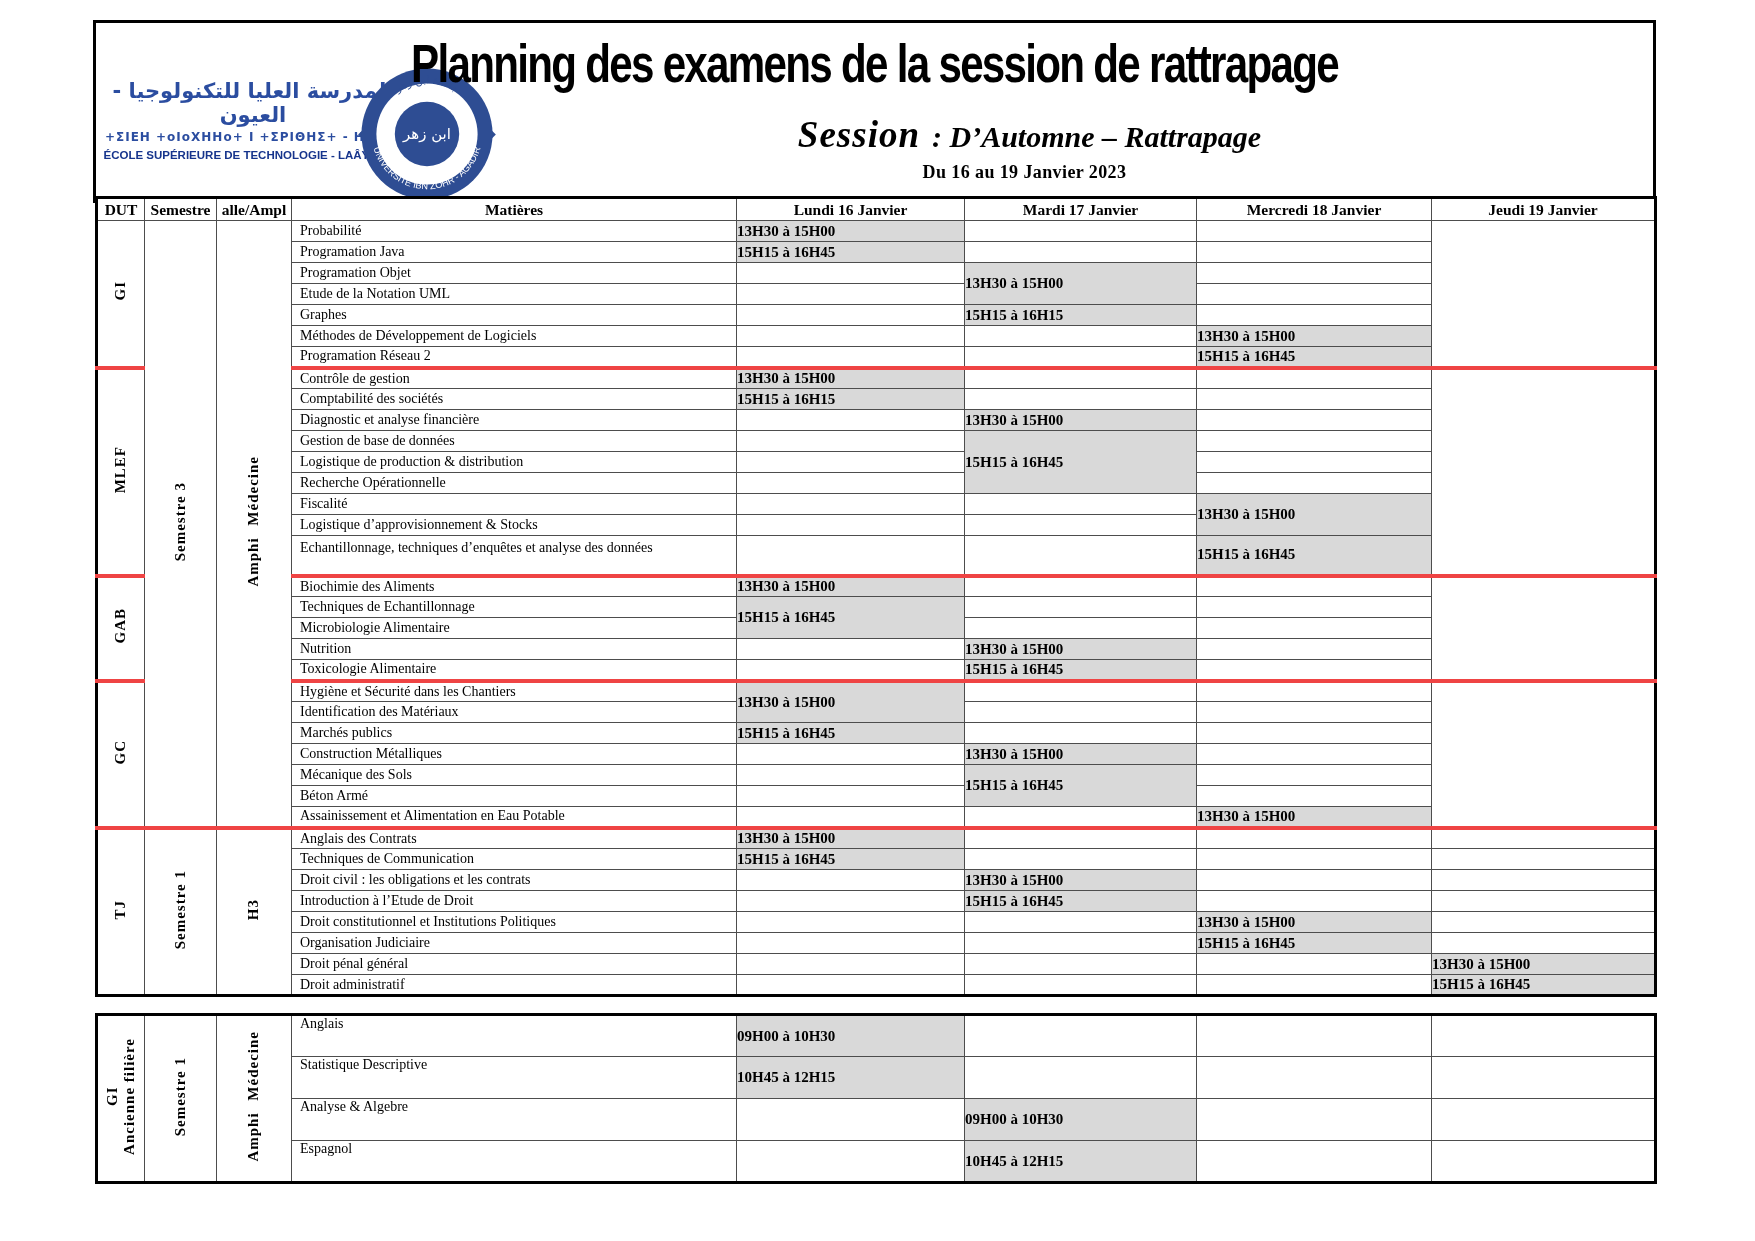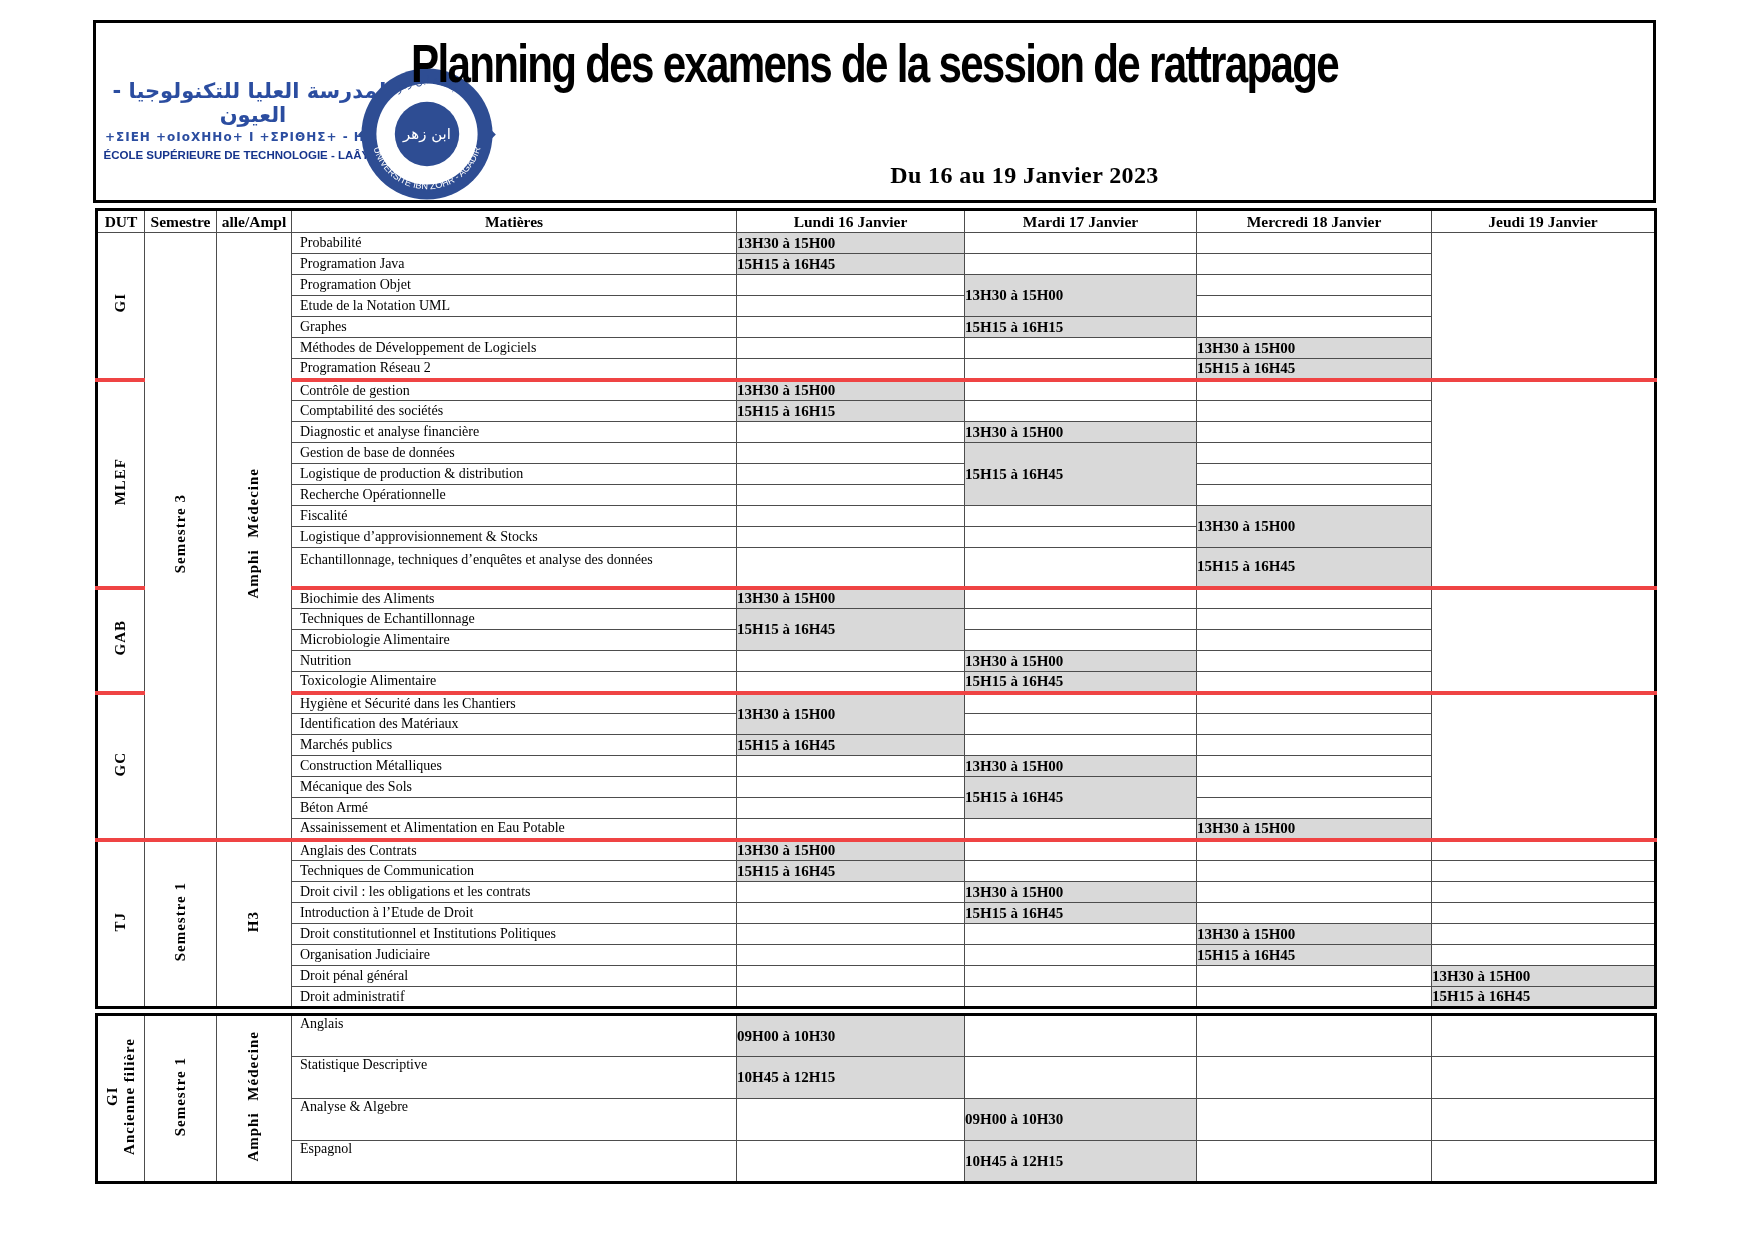--- a/index.html
+++ b/index.html
@@ -9,31 +9,31 @@
 
   
   .hbox { position:absolute; left:93px; top:20px; width:1563px; height:183px; border:3px solid #000; }
   .t1 { position:absolute; top:12px; left:0; right:0; text-align:center; white-space:nowrap;
         font-family:"Liberation Sans", sans-serif; font-weight:bold; font-size:49px;
         letter-spacing:-2px; transform:scale(0.86,1.10); }
   .t2 { position:absolute; top:90px; left:0; right:0; padding-left:310px; text-align:center;
         white-space:nowrap; font-weight:bold; font-style:italic; font-size:30px; }
   .t2 .sw { font-size:37px; letter-spacing:1px; margin-right:12px; }
   .t3 { position:absolute; top:139px; left:0; right:0; padding-left:300px; text-align:center;
-        font-weight:bold; font-size:24px; letter-spacing:0.4px; }
+        font-weight:bold; font-size:18px; letter-spacing:0.4px; }
   .brand { position:absolute; left:6px; top:56px; width:302px; text-align:center; color:#2b4da0; }
   .brand .ar { font-family:"DejaVu Sans", sans-serif; font-weight:bold; font-size:21px; }
   .brand .tf { font-family:"DejaVu Sans", sans-serif; font-weight:bold; font-size:12px; margin-top:3px; letter-spacing:1px; }
   .brand .fr { font-family:"Liberation Sans", sans-serif; font-weight:bold; font-size:11.5px; margin-top:5px; color:#16348c; }
   .seal { position:absolute; left:262px; top:42px; width:138px; height:138px; }
 
   
   table.grid { position:absolute; left:95px; width:1559px; border-collapse:collapse;
                table-layout:fixed; background:#fff; border:3px solid #000; }
-  table.main { top:208px;border-radius:24px; }
+  table.main { top:196px; }
   table.bottom { top:1013px; }
   .grid td, .grid th { border:1px solid #4d4d4d; overflow:hidden; }
   .grid tr { height:21px; }
   .grid tr.hd { height:23px; }
   .grid tr.tall { height:40px; }
   table.bottom tr { height:42px; }
   .grid th { font-size:15.5px; font-weight:bold; text-align:center; white-space:nowrap; }
   .mat { font-size:14px; text-align:left; padding:0 2px 0 8px; white-space:nowrap; }
   .vtop { vertical-align:top; padding-top:4px;margin-top:16px; }
   table.bottom .mat { vertical-align:top; }
@@ -69,20 +69,21 @@
           <textPath href="#arcB" startOffset="50%" text-anchor="middle">UNIVERSITÉ IBN ZOHR - AGADIR</textPath>
         </text>
         <text font-size="9" fill="#2e4d93" font-family="DejaVu Sans, sans-serif">
           <textPath href="#arcT" startOffset="50%" text-anchor="middle">جامعة ابن زهر</textPath>
         </text>
         <text x="60" y="64" font-size="13" fill="#ffffff" text-anchor="middle" font-family="DejaVu Sans, sans-serif">ابن زهر</text>
       </svg>
     </div>
 
     <div class="t1">Planning des examens de la session de rattrapage</div>
+    <div class="t2"><span class="sw">Session</span><span>: D’Automne – Rattrapage</span></div>
     <div class="t3">Du 16 au 19 Janvier 2023</div>
   </div>
 
   <table class="grid main">
     <colgroup>
         <col style="width:48px">
         <col style="width:72px">
         <col style="width:75px">
         <col style="width:445px">
       <col style="width:228px">

